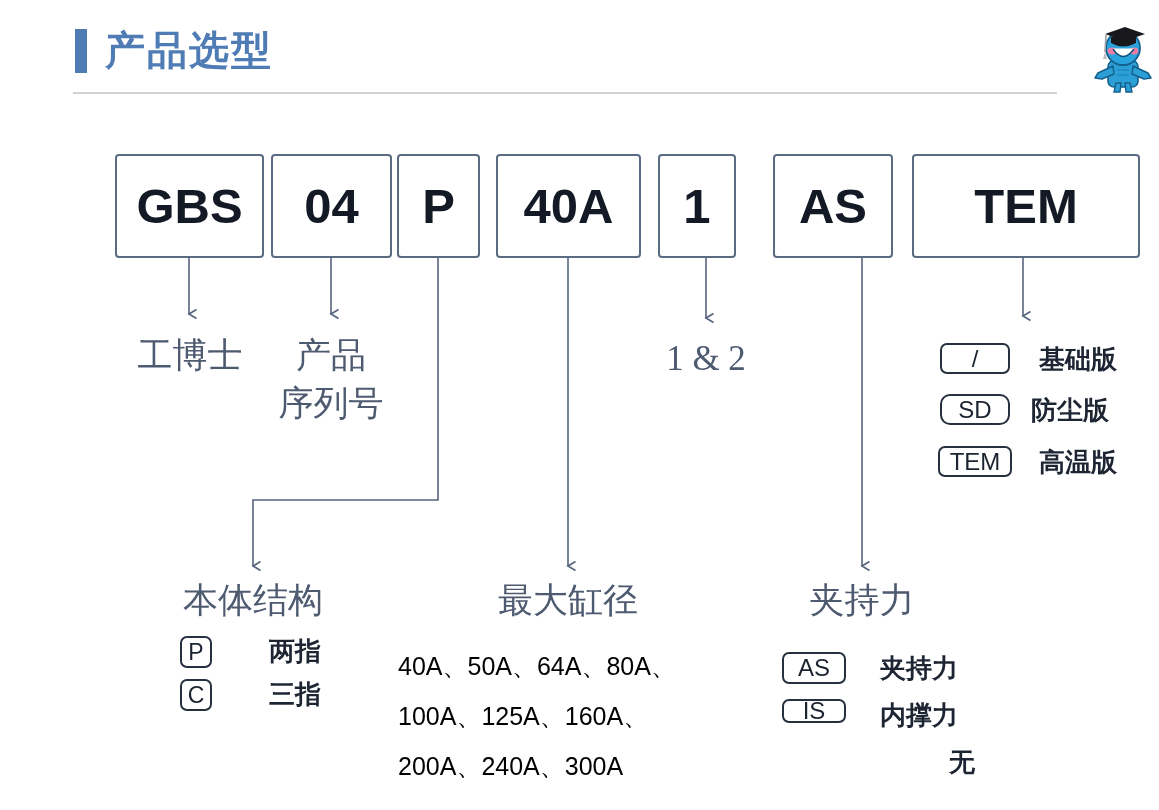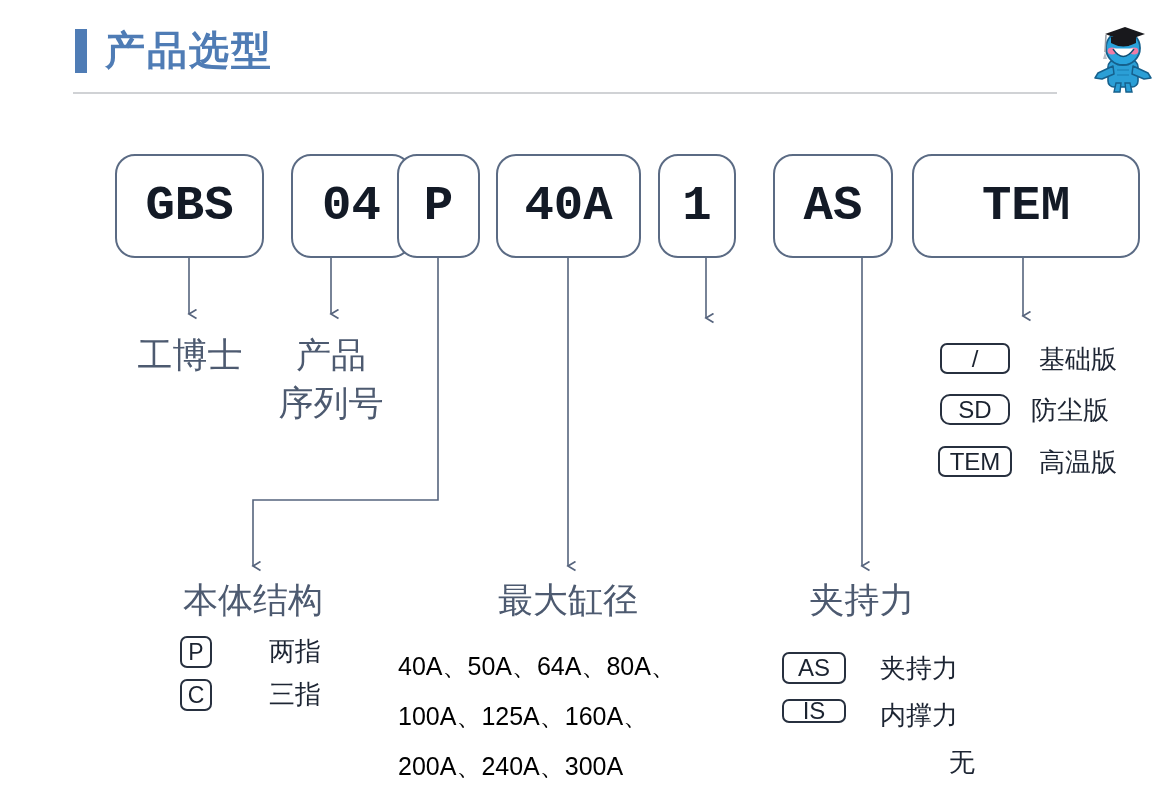--- a/index.html
+++ b/index.html
@@ -58,30 +58,29 @@
     top: 16px;
     width: 84px;
     height: 80px;
   }
 
   
   .code-box {
     position: absolute;
     box-sizing: border-box;
     border: 2.2px solid #5b6b84;
-    border-radius: 20px;
+    border-radius: 4px;
     background: #ffffff;
     display: flex;
     align-items: center;
     justify-content: center;
     color: #131a26;
     font-size: 49px;
     font-weight: bold;
     letter-spacing: 0px;
-    font-family: Liberation Mono, monospace;
   }
 
   
   #wires {
     position: absolute;
     left: 0; top: 0;
     width: 1159px;
     height: 810px;
     pointer-events: none;
   }
@@ -113,20 +112,21 @@
     justify-content: center;
     color: #1b2330;
     font-size: 24px;
     font-weight: normal;
   }
   .chip-text {
     position: absolute;
     color: #1d2533;
     font-size: 26px;
     white-space: nowrap;
+    font-weight: bold;
   }
 
   
   .spec-line {
     position: absolute;
     color: #000000;
     font-size: 25px;
     white-space: nowrap;
     text-align: left;
   }
@@ -171,21 +171,21 @@
 
       <path d="M24 18 L44 11 L64 18 L44 25 Z" fill="#18181c"></path>
       <path d="M30 21 v6 q12 7 25 0 v-6" fill="#18181c"></path>
       <line x1="25" y1="19" x2="24" y2="36" stroke="#9aa0a8" stroke-width="1.6"></line>
       <path d="M24 36 l-2 7 l4 0 z" fill="#b9bec6"></path>
     </svg>
   </div>
 
   <div class="code-box" style="left:68px;  top:154px; width:149px; height:104px;">GBS</div>
 
-  <div class="code-box" style="left:244px; top:154px; width:121px;  height:104px;">04</div>
+  <div class="code-box" style="left:224px; top:154px; width:121px;  height:104px;">04</div>
 
   <div class="code-box" style="left:350px; top:154px; width:83px;  height:104px;">P</div>
 
   <div class="code-box" style="left:449px; top:154px; width:145px; height:104px;">40A</div>
 
   <div class="code-box" style="left:611px; top:154px; width:78px;  height:104px;">1</div>
 
   <div class="code-box" style="left:726px; top:154px; width:120px; height:104px;">AS</div>
 
   <div class="code-box" style="left:865px; top:154px; width:228px; height:104px;">TEM</div>
@@ -212,20 +212,21 @@
 
       <line x1="976" y1="258" x2="976" y2="316" marker-end="url(#ah)"></line>
     </g>
   </svg>
 
   <div class="sec-label big-label" style="left:82px; top:333px; width:122px; text-align:center;">工博士</div>
 
   <div class="sec-label big-label" style="left:224px; top:333px; width:120px; text-align:center;">产品</div>
   <div class="sec-label big-label" style="left:216px; top:381px; width:136px; text-align:center;">序列号</div>
 
+  <div class="sec-label big-label lbl-serif" style="left:604px; top:337px; width:110px; text-align:center;">1 &amp; 2</div>
 
   <div class="chip" style="left:893px; top:343px; width:70px; height:31px;">/</div>
   <div class="chip-text" style="left:992px; top:342px;">基础版</div>
 
   <div class="chip" style="left:893px; top:394px; width:70px; height:31px;border-radius:10px;">SD</div>
   <div class="chip-text" style="left:984px; top:393px;">防尘版</div>
 
   <div class="chip" style="left:891px; top:446px; width:74px; height:31px;">TEM</div>
   <div class="chip-text" style="left:992px; top:445px;">高温版</div>
 

